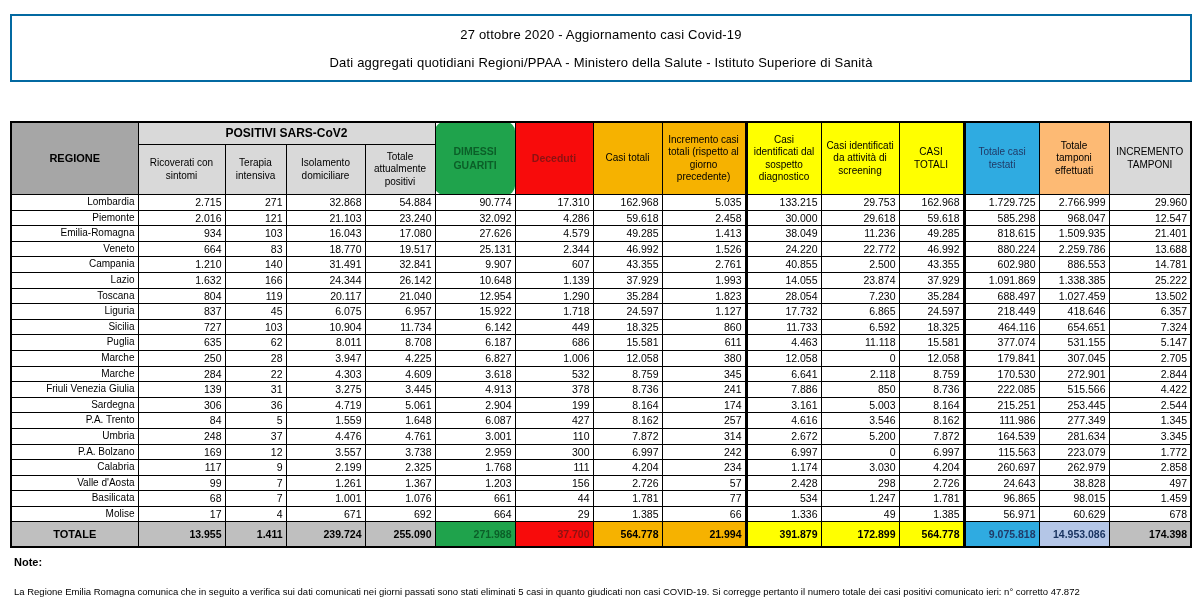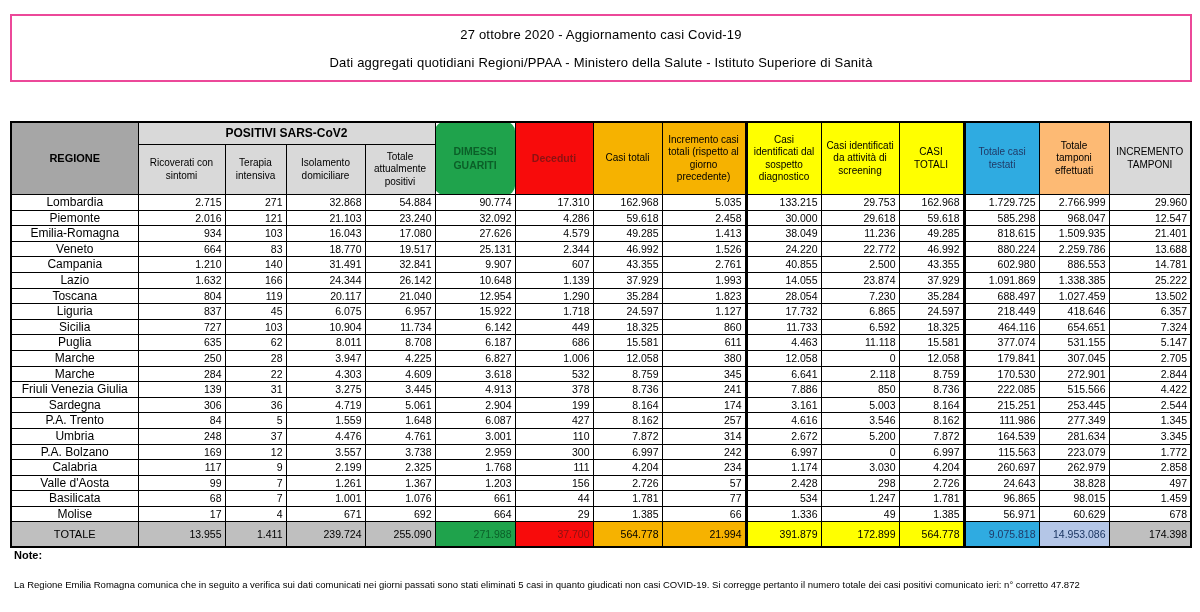--- a/index.html
+++ b/index.html
@@ -6,21 +6,21 @@
   .page{
     position:relative;
     width:1200px;height:612px;
     background:#ffffff;
     font-family:"Liberation Sans", sans-serif;
     color:#000;
     overflow:hidden;
   }
   .title-box{
     position:absolute;left:10px;top:14px;width:1178px;height:64px;
-    border:2px solid #ec4899;
+    border:2px solid #0369a1;
     display:flex;flex-direction:column;justify-content:center;align-items:center;
     gap:13px;
   }
   .title-line{font-size:13px;letter-spacing:.2px;}
   table.covid{
     position:absolute;left:10px;top:121px;
     border-collapse:collapse;
     table-layout:fixed;
     width:1180px;
     font-size:10.5px;
@@ -38,33 +38,33 @@
   th.sub-h{background:#d9d9d9;height:49px;}
   th.h-green{background:#1fa34c;color:#0b5f28;font-weight:bold;font-size:10.5px;border-radius:9px;}
   th.h-red{background:#f80b0b;color:#8c1212;font-weight:bold;font-size:10.5px;}
   th.h-orange{background:#f6b200;margin-left:24px;}
   th.h-yellow{background:#ffff00;}
   th.h-cyan{background:#2fabe1;color:#203a67;}
   th.h-peri{background:#fdba74;}
   th.h-gray{background:#d9d9d9;}
   .thick-r{border-right:3px solid #000 !important;}
   tbody td{height:14.6px;line-height:14.6px;background:#fff;}
-  td.region{text-align:center;font-size:12px;}
+  td.region{text-align:right;font-size:10px;}
   td.num{text-align:right;font-variant-numeric:tabular-nums;}
-  tfoot td{height:24px;font-weight:normal;}
+  tfoot td{height:24px;font-weight:bold;}
   tfoot td.t-label{background:#bfbfbf;text-align:center;font-size:11px;}
   tfoot td.col0, tfoot td.col1, tfoot td.col2, tfoot td.col3, tfoot td.col13{background:#bfbfbf;}
   tfoot td.col4{background:#1fa34c;color:#0b5f28;}
   tfoot td.col5{background:#f80b0b;color:#8c1212;margin-left:6px;}
   tfoot td.col6, tfoot td.col7{background:#f6b200;}
   tfoot td.col8, tfoot td.col9, tfoot td.col10{background:#ffff00;}
   tfoot td.col11{background:#2fabe1;color:#203a67;}
   tfoot td.col12{background:#b4c6e7;color:#17315e;}
   .notes{position:absolute;left:14px;top:549px;width:1170px;}
-  .notes-heading{font-size:11px;font-weight:bold;margin-bottom:18px;}
+  .notes-heading{font-size:11px;font-weight:bold;margin-bottom:18px;margin-top:7px;}
   .notes-body{font-size:9.5px;}
 </style>
 </head>
 <body>
 
 <div class="page">
 
   <div class="title-box">
     <div class="title-line">27 ottobre 2020 - Aggiornamento casi Covid-19</div>
     <div class="title-line">Dati aggregati quotidiani Regioni/PPAA - Ministero della Salute - Istituto Superiore di Sanità</div>

